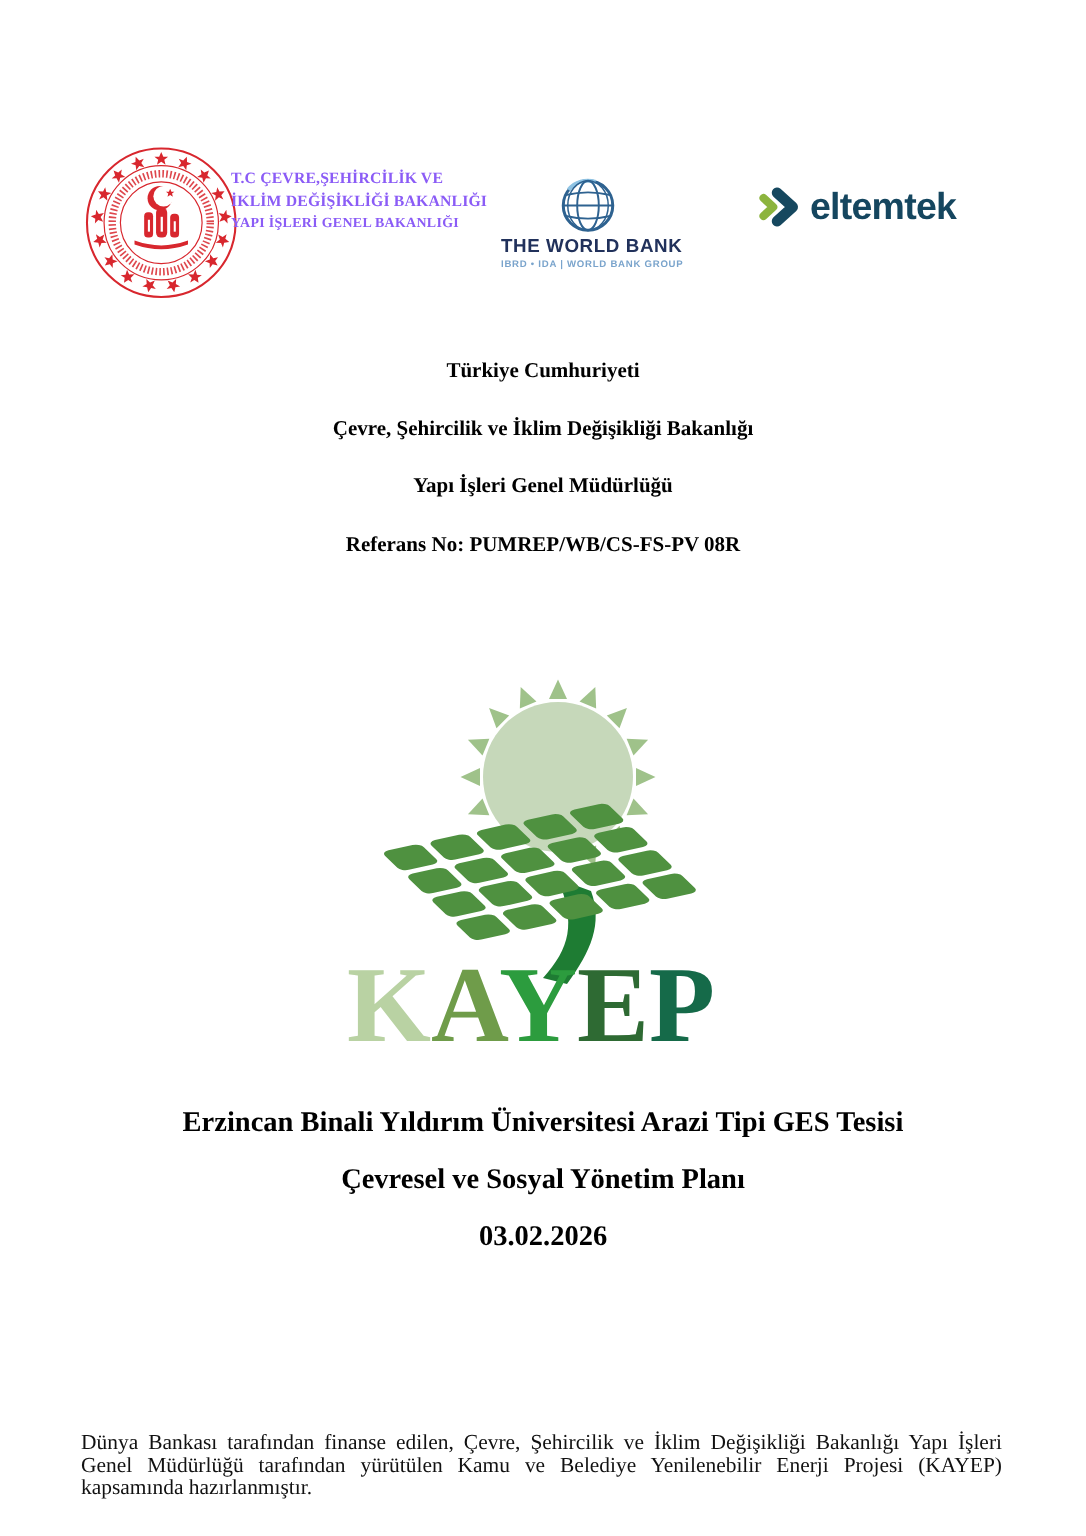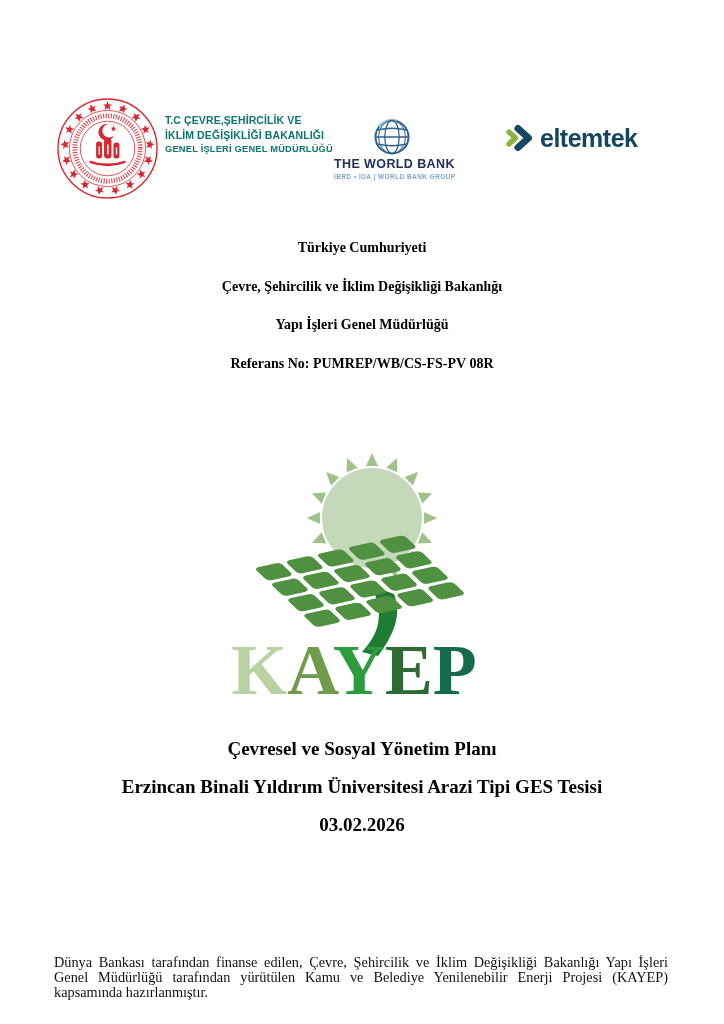--- a/index.html
+++ b/index.html
@@ -3,22 +3,22 @@
 <meta charset="utf-8">
 <style>
   html,body{margin:0;padding:0;background:#ffffff;}
   .page{
     position:relative;width:724px;height:1024px;background:#ffffff;
     font-family:"Liberation Serif", serif;overflow:hidden;
   }
   
   .seal{position:absolute;left:56px;top:97px;width:103px;height:103px;}
   .ministry-text{
-    position:absolute;left:165px;top:113px;
-    font-family:Liberation Sans, sans-serif;font-weight:bold;color:#0f766e;
+    position:absolute;left:154px;top:113px;
+    font-family:Liberation Serif, serif;font-weight:bold;color:#8b5cf6;
     line-height:1.42;letter-spacing:0.1px;
   }
   .ministry-text .m1,.ministry-text .m2{font-size:10.5px;}
   .ministry-text .m3{font-size:9.3px;letter-spacing:0.2px;}
   .worldbank{position:absolute;left:329px;top:117px;display:flex;align-items:center;flex-direction:column;}
   .wb-globe{width:40px;height:40px;flex:0 0 auto;}
   .wb-textcol{margin-left:5px;font-family:"Liberation Sans", sans-serif;}
   .wb-name{font-size:12.5px;font-weight:bold;color:#21315b;letter-spacing:0.4px;white-space:nowrap;}
   .wb-sub{font-size:6.4px;font-weight:bold;color:#7aa4cc;letter-spacing:0.5px;margin-top:2px;white-space:nowrap;}
   .eltemtek{position:absolute;left:504px;top:122px;display:flex;align-items:center;}
@@ -87,21 +87,21 @@
     <rect x="58" y="46" width="6" height="16" rx="2.6" fill="#d8272e"></rect>
     <rect x="43" y="50" width="1.4" height="8" fill="#ffffff"></rect>
     <rect x="51.6" y="48" width="1.5" height="10" fill="#ffffff"></rect>
     <rect x="60.4" y="51" width="1.4" height="7" fill="#ffffff"></rect>
     <path d="M34,64 Q52,70.5 70,64 L70,66.6 Q52,73 34,66.6 Z" fill="#d8272e"></path>
   </svg>
 
   <div class="ministry-text">
     <div class="m1">T.C ÇEVRE,ŞEHİRCİLİK VE</div>
     <div class="m2">İKLİM DEĞİŞİKLİĞİ BAKANLIĞI</div>
-    <div class="m3">GENEL İŞLERİ GENEL MÜDÜRLÜĞÜ</div>
+    <div class="m3">YAPI İŞLERİ GENEL BAKANLIĞI</div>
   </div>
 
   <div class="worldbank">
     <svg class="wb-globe" viewBox="0 0 40 40" aria-hidden="true">
       <circle cx="20" cy="20" r="16.5" fill="none" stroke="#2e6290" stroke-width="2"></circle>
       <path d="M7,9.5 A16.5 16.5 0 0 1 25,4.3" fill="none" stroke="#8fc3e3" stroke-width="2.6"></path>
       <ellipse cx="20" cy="20" rx="7.2" ry="16.5" fill="none" stroke="#2e6290" stroke-width="1.3"></ellipse>
       <ellipse cx="20" cy="20" rx="13.5" ry="16.5" fill="none" stroke="#2e6290" stroke-width="1"></ellipse>
       <path d="M5.2,13 Q20,9.5 34.8,13" fill="none" stroke="#2e6290" stroke-width="1.3"></path>
       <path d="M3.5,20 L36.5,20" fill="none" stroke="#2e6290" stroke-width="1.3"></path>
@@ -172,20 +172,20 @@
         <rect x="93" y="93" width="26" height="26" rx="5"></rect>
       <rect x="124" y="93" width="26" height="26" rx="5"></rect>
     </g>
 
     <text x="140" y="268" text-anchor="middle" font-family="'Liberation Serif', serif" font-weight="bold" font-size="72" letter-spacing="0">
       <tspan fill="#b9d2a3">K</tspan><tspan fill="#6f9c4a">A</tspan><tspan fill="#2c9c3e">Y</tspan><tspan fill="#2e6a33">E</tspan><tspan fill="#156a49">P</tspan>
     </text>
   </svg>
 
   <div class="subtitle-block">
+    <div class="sline">Erzincan Binali Yıldırım Üniversitesi Arazi Tipi GES Tesisi</div>
     <div class="sline">Çevresel ve Sosyal Yönetim Planı</div>
-    <div class="sline">Erzincan Binali Yıldırım Üniversitesi Arazi Tipi GES Tesisi</div>
     <div class="sline">03.02.2026</div>
   </div>
 
   <p class="footer-note">Dünya Bankası tarafından finanse edilen, Çevre, Şehircilik ve İklim Değişikliği Bakanlığı Yapı İşleri Genel Müdürlüğü tarafından yürütülen Kamu ve Belediye Yenilenebilir Enerji Projesi (KAYEP) kapsamında hazırlanmıştır.</p>
 
 </div>
 
 </body></html>

